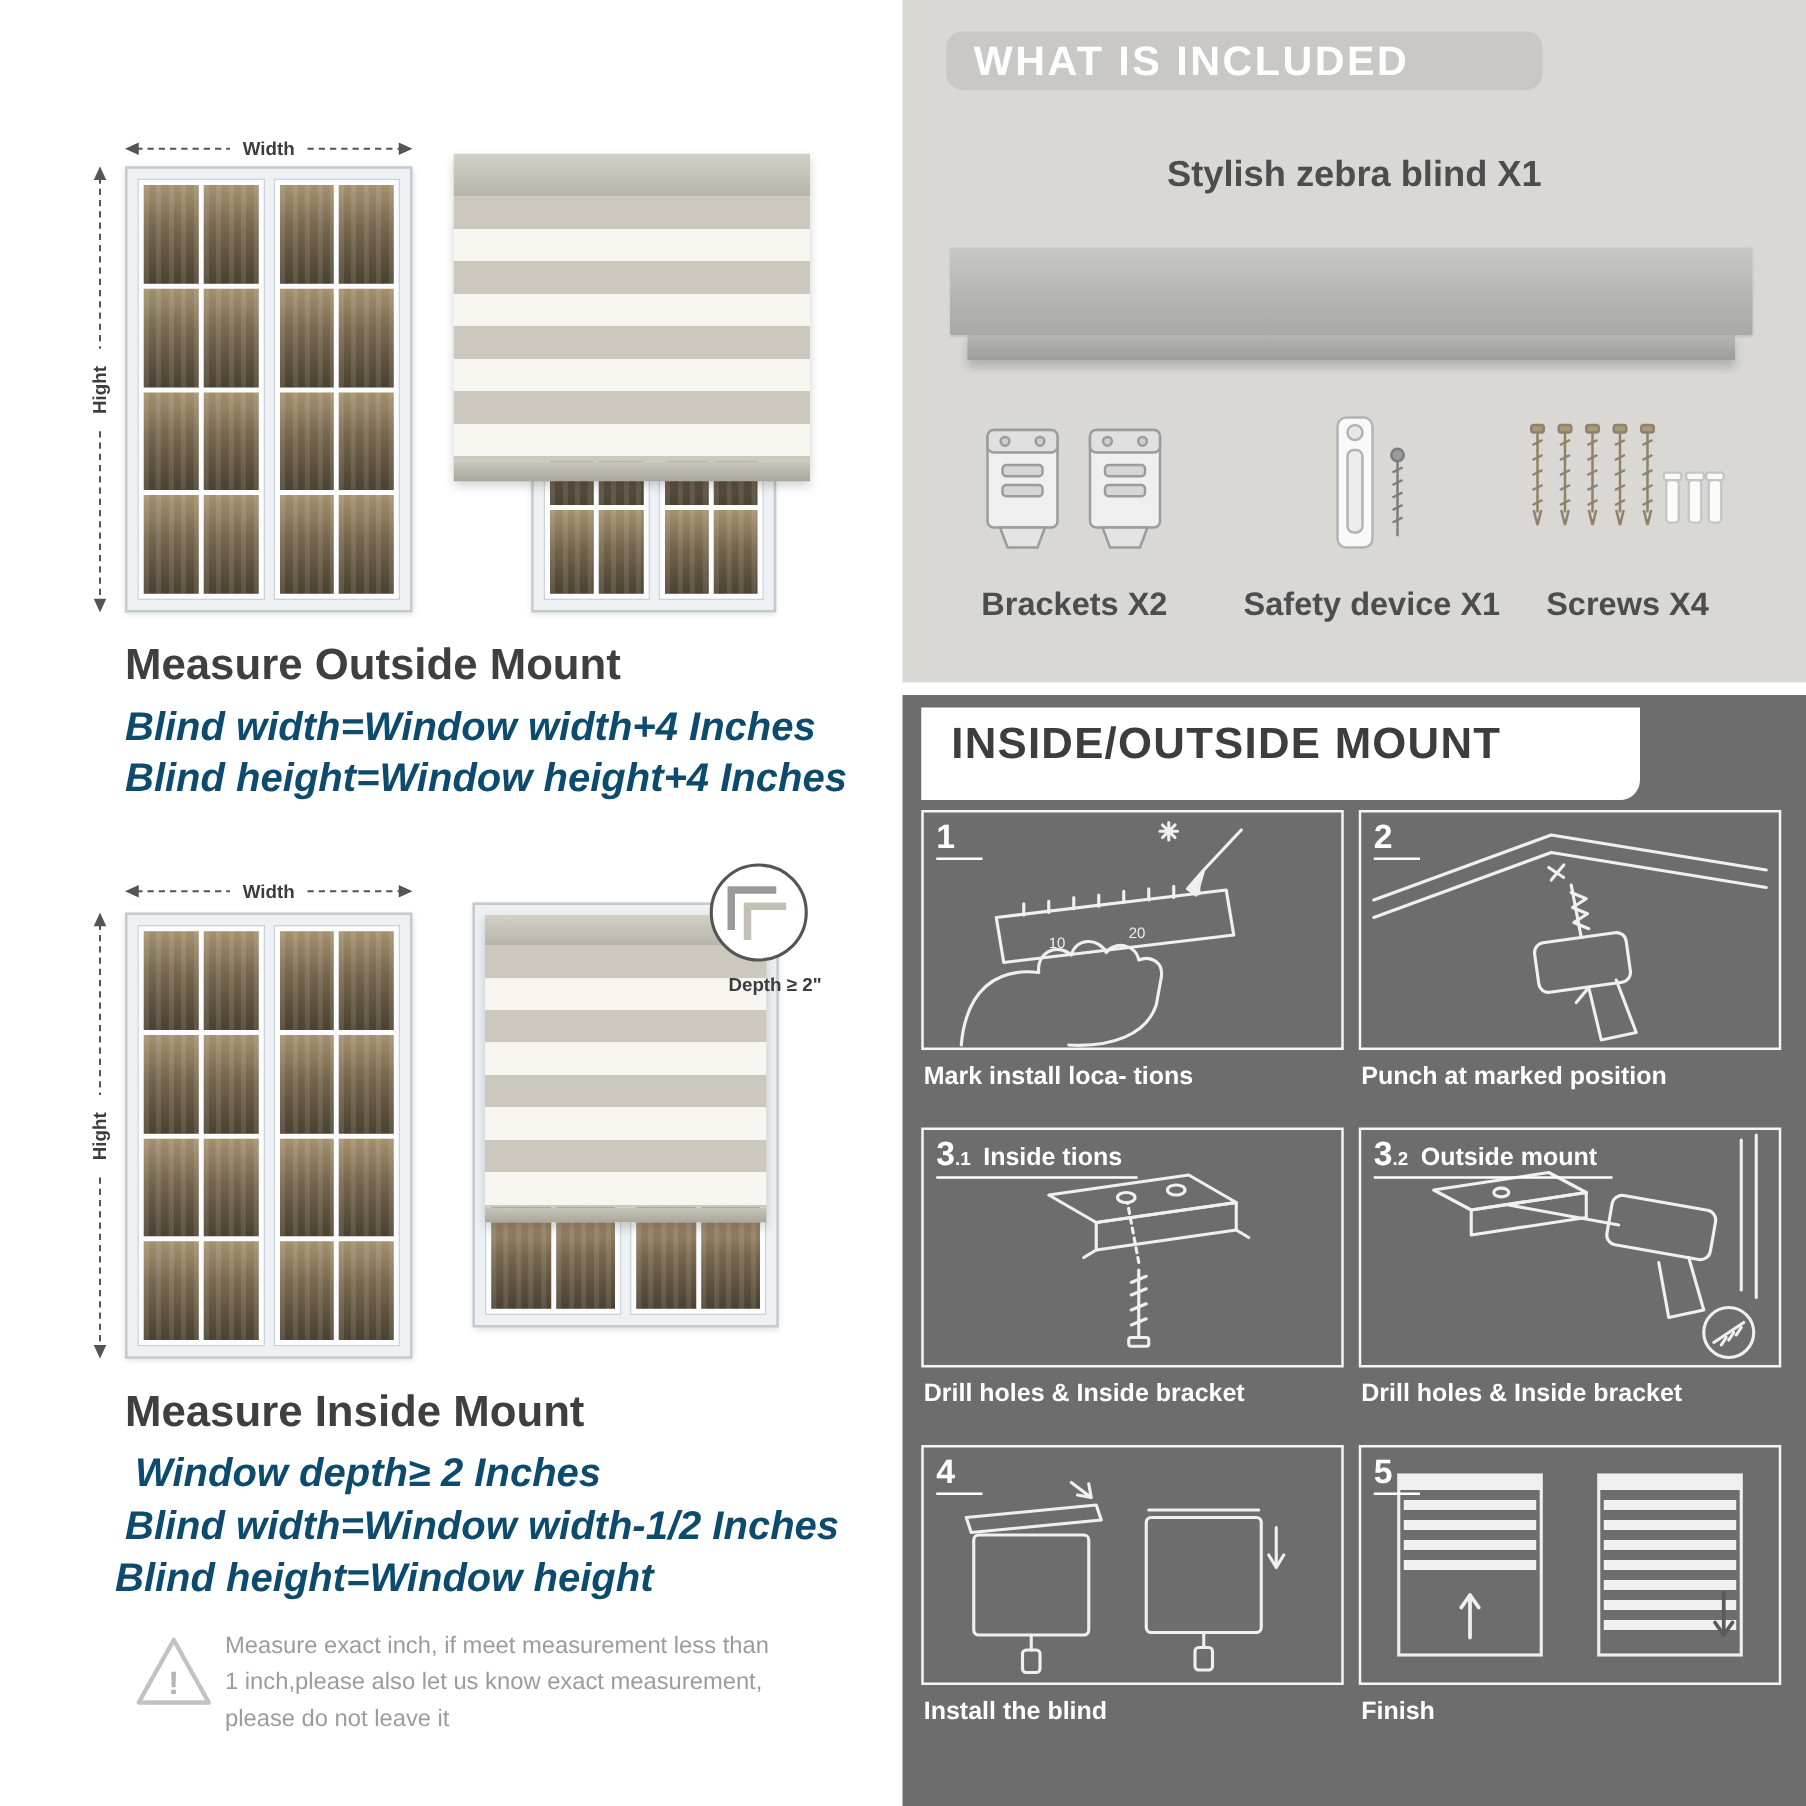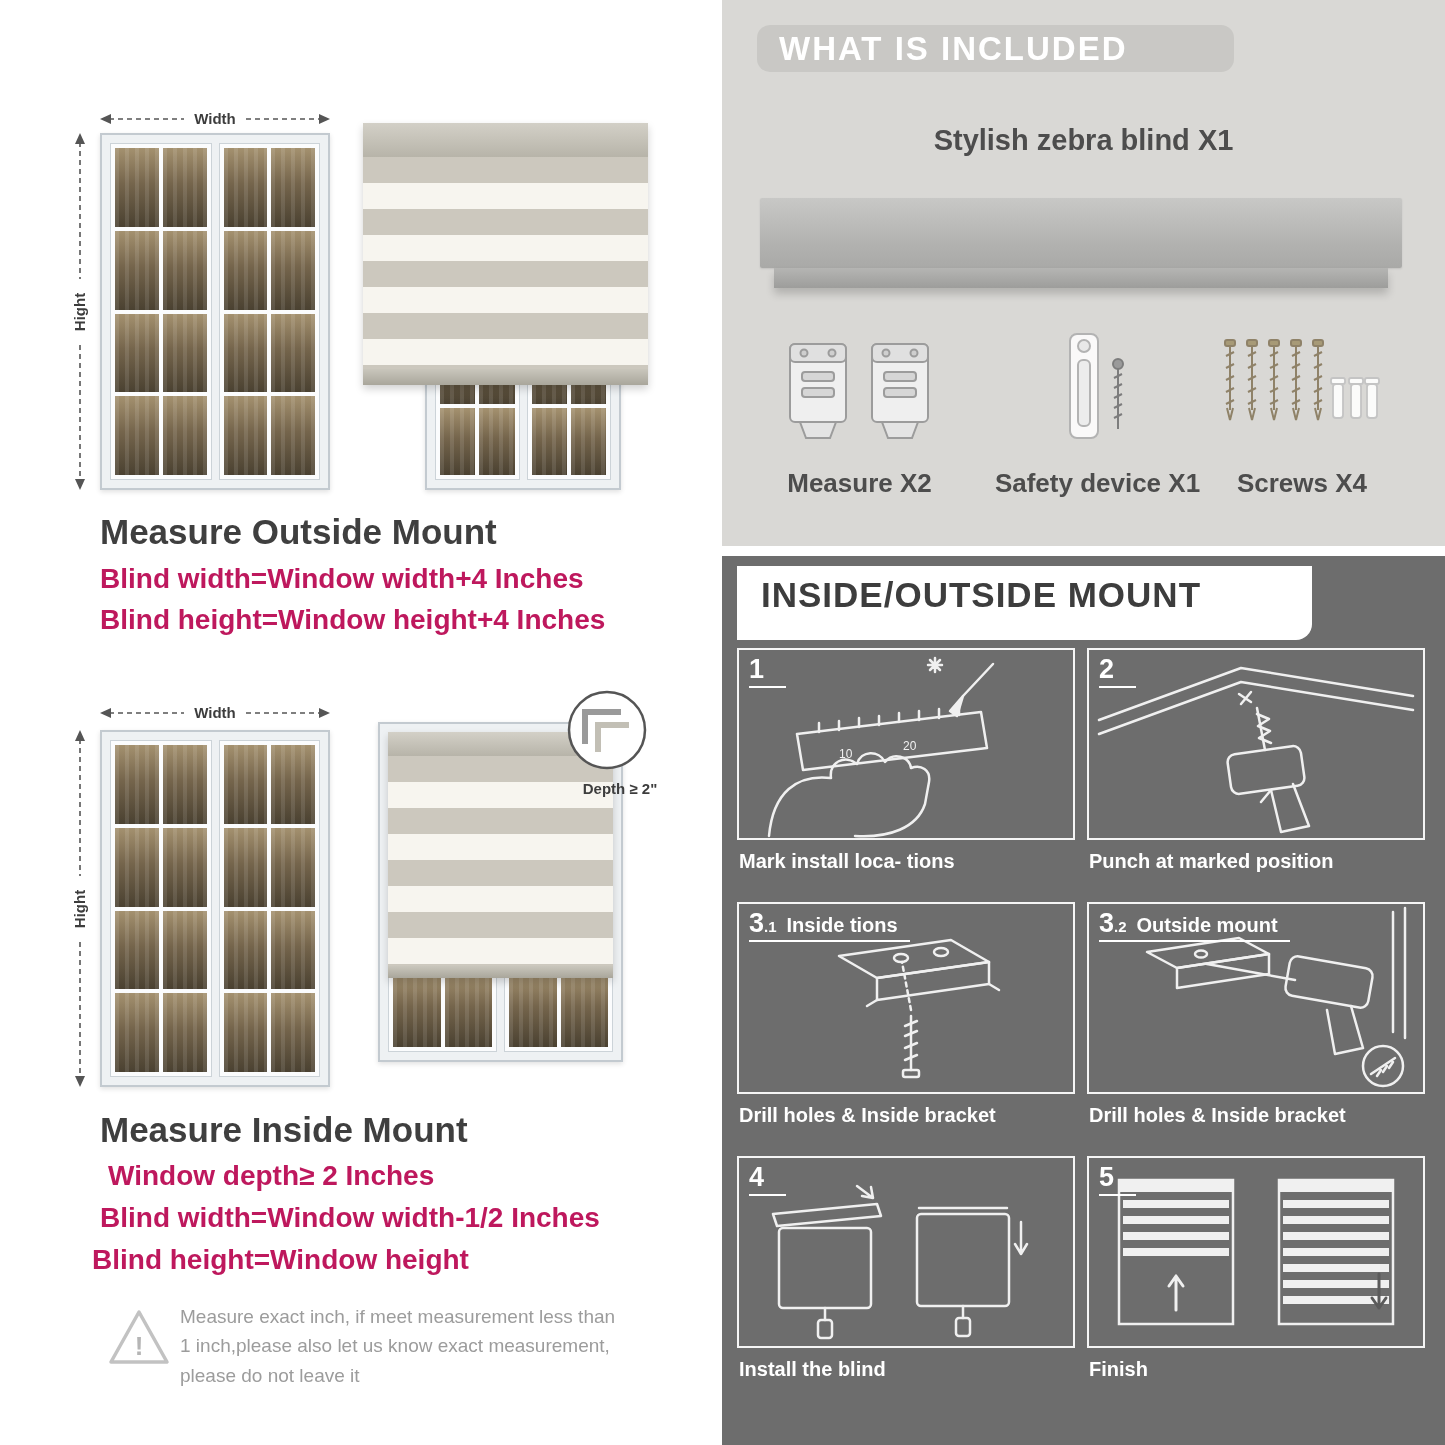--- a/index.html
+++ b/index.html
@@ -20,21 +20,21 @@
     linear-gradient(180deg,#a4916f 0%,#75654c 45%,#4a4131 100%);}
 
   .blind{display:flex;flex-direction:column;box-shadow:0 4px 8px rgba(0,0,0,.18);}
   .blind-rail-top{height:34px;background:linear-gradient(180deg,#d3d0c7,#b7b4a9);}
   .blind-stripes{flex:1;background:repeating-linear-gradient(180deg,#ccc8be 0 26px,#f7f5ef 26px 52px);}
   .blind-rail-bottom{height:16px;background:linear-gradient(180deg,#c9c6bc,#a9a69b);}
   .blind--small .blind-rail-top{height:24px;}
   .blind--small .blind-rail-bottom{height:12px;}
 
   .h-title{font-size:35px;font-weight:bold;color:#3f3f3f;white-space:nowrap;}
-  .formula{font-size:28px;font-weight:bold;color:#be185d;white-space:nowrap;}
+  .formula{font-size:32px;font-weight:bold;color:#0c4a6e;white-space:nowrap;font-style:italic;}
   .depth-label{font-size:15px;font-weight:bold;color:#3d3d3d;text-align:center;}
   .note-text{font-size:19px;line-height:1.55;color:#9c9c9c;}
 
   
   .right-top{left:722px;top:0;width:723px;height:546px;background:#d9d8d5;}
   .included-header{left:35px;top:25px;width:477px;height:47px;background:#c9c8c5;color:#fff;
     font-size:33px;font-weight:bold;line-height:47px;padding-left:22px;letter-spacing:2px;border-radius:13px;}
   .product-label{left:0;top:124px;width:100%;text-align:center;font-size:29px;font-weight:bold;color:#4d4d4d;}
   .headrail{left:38px;top:198px;width:642px;height:70px;border-radius:2px;
     background:linear-gradient(180deg,#c8c8c6,#b2b2b0 65%,#a9a9a7);box-shadow:0 1px 2px rgba(0,0,0,.1);}
@@ -286,21 +286,21 @@
       <g stroke="#c4c4c4" stroke-width="1.8" fill="rgba(255,255,255,0.88)">
         <rect x="111" y="44" width="14" height="6" rx="2"></rect>
           <rect x="113" y="50" width="10" height="34" rx="3"></rect>
         <rect x="129" y="44" width="14" height="6" rx="2"></rect>
           <rect x="131" y="50" width="10" height="34" rx="3"></rect>
         <rect x="145" y="44" width="14" height="6" rx="2"></rect>
           <rect x="147" y="50" width="10" height="34" rx="3"></rect>
       </g>
     </svg>
 
-    <div class="abs item-label" style="left:40px;width:195px;">Measure X2</div>
+    <div class="abs item-label" style="left:40px;width:195px;">Brackets X2</div>
     <div class="abs item-label" style="left:258px;width:235px;">Safety device X1</div>
     <div class="abs item-label" style="left:500px;width:160px;">Screws X4</div>
   </div>
 
   <div class="abs right-bottom">
     <div class="abs mount-header">INSIDE/OUTSIDE MOUNT</div>
 
     <div class="step" style="left:15px;top:92px;">
       <div class="step-box">
         <div class="step-head">

